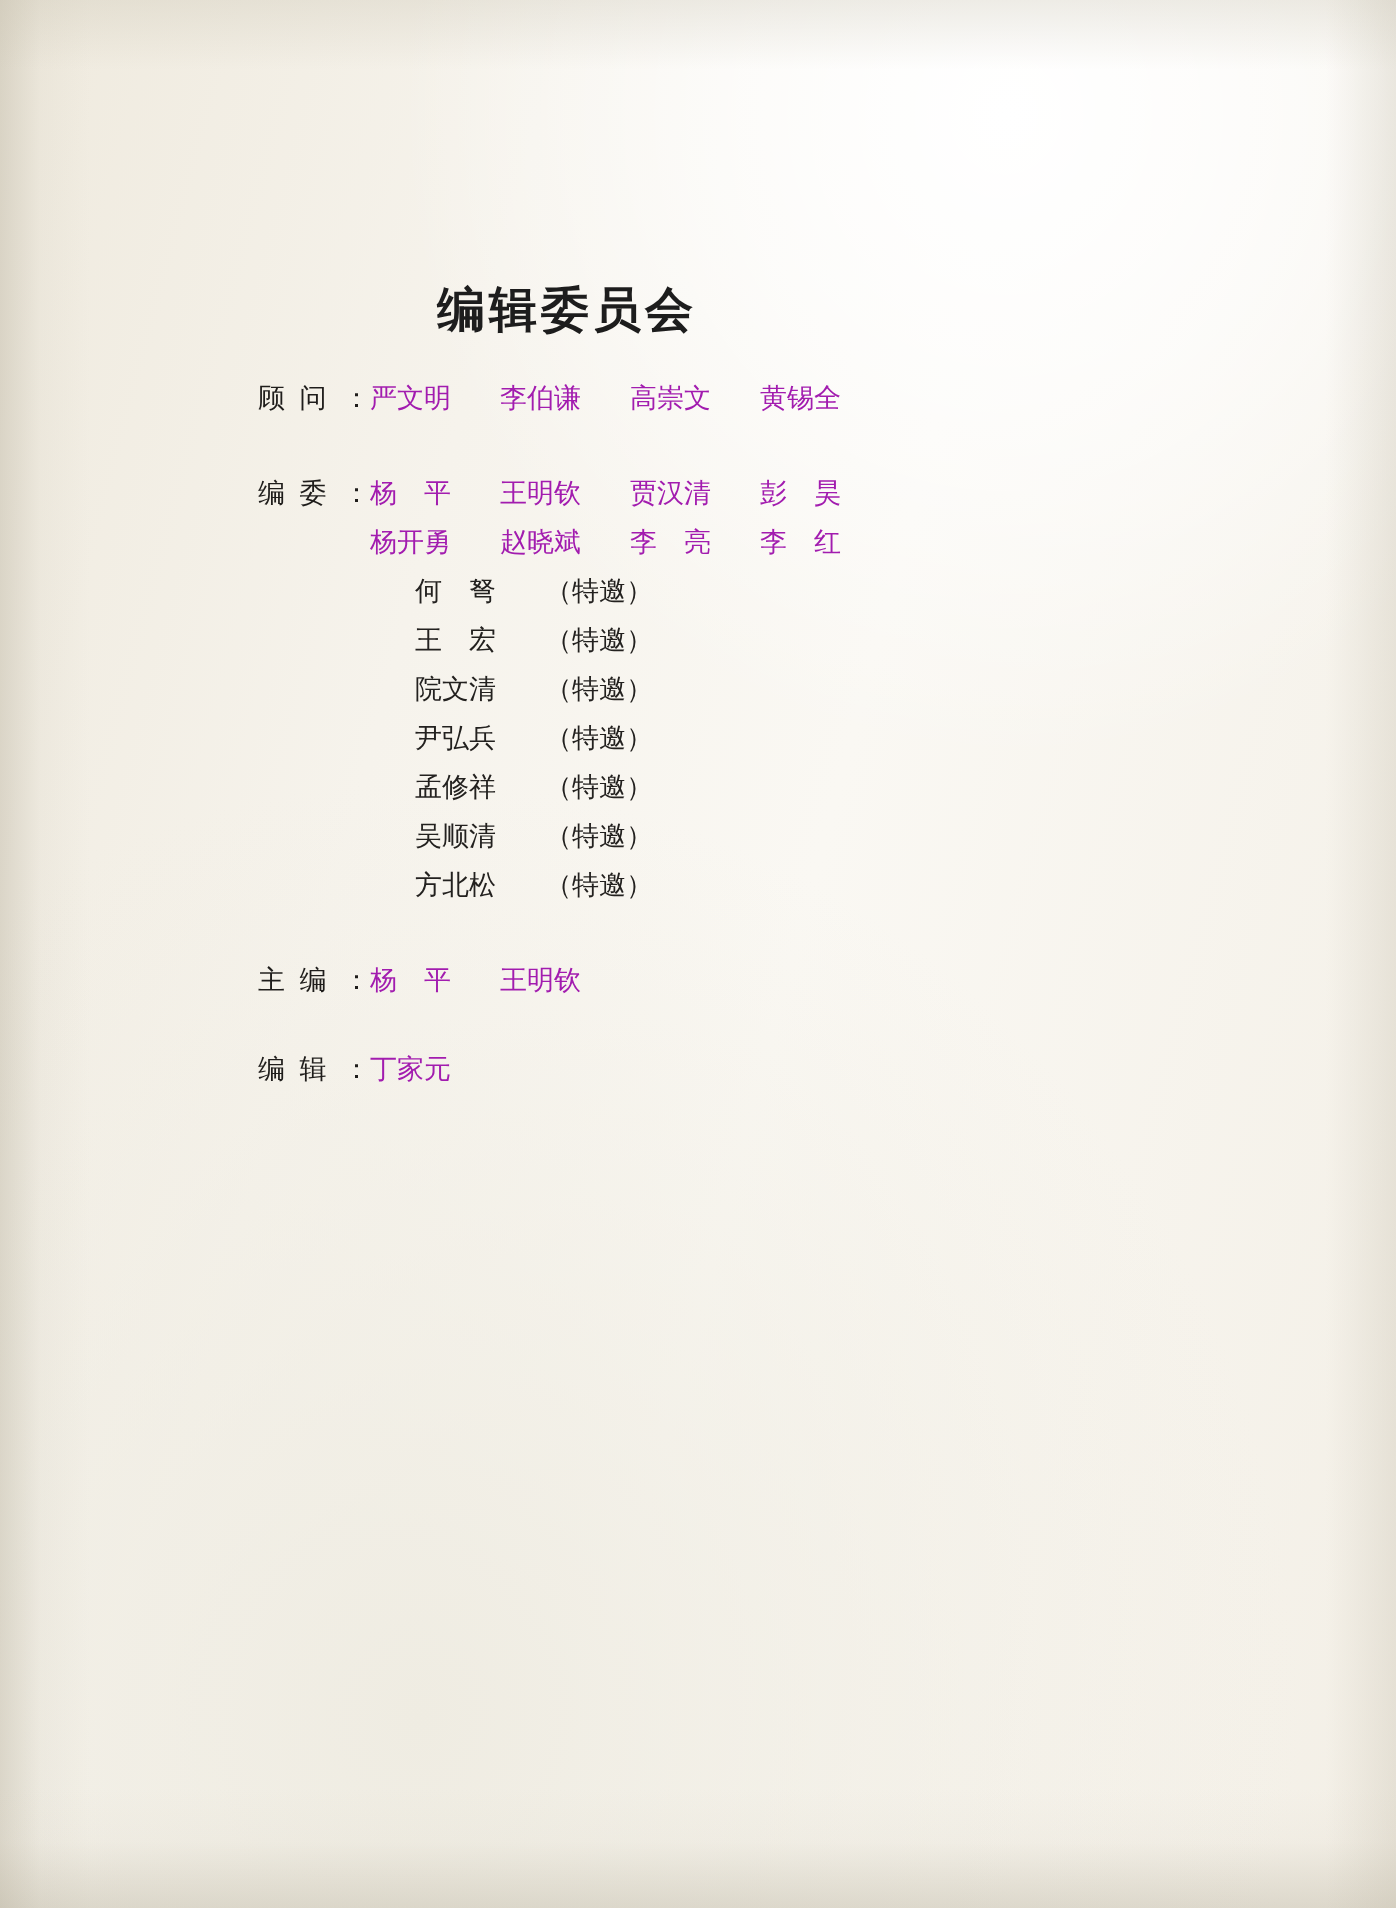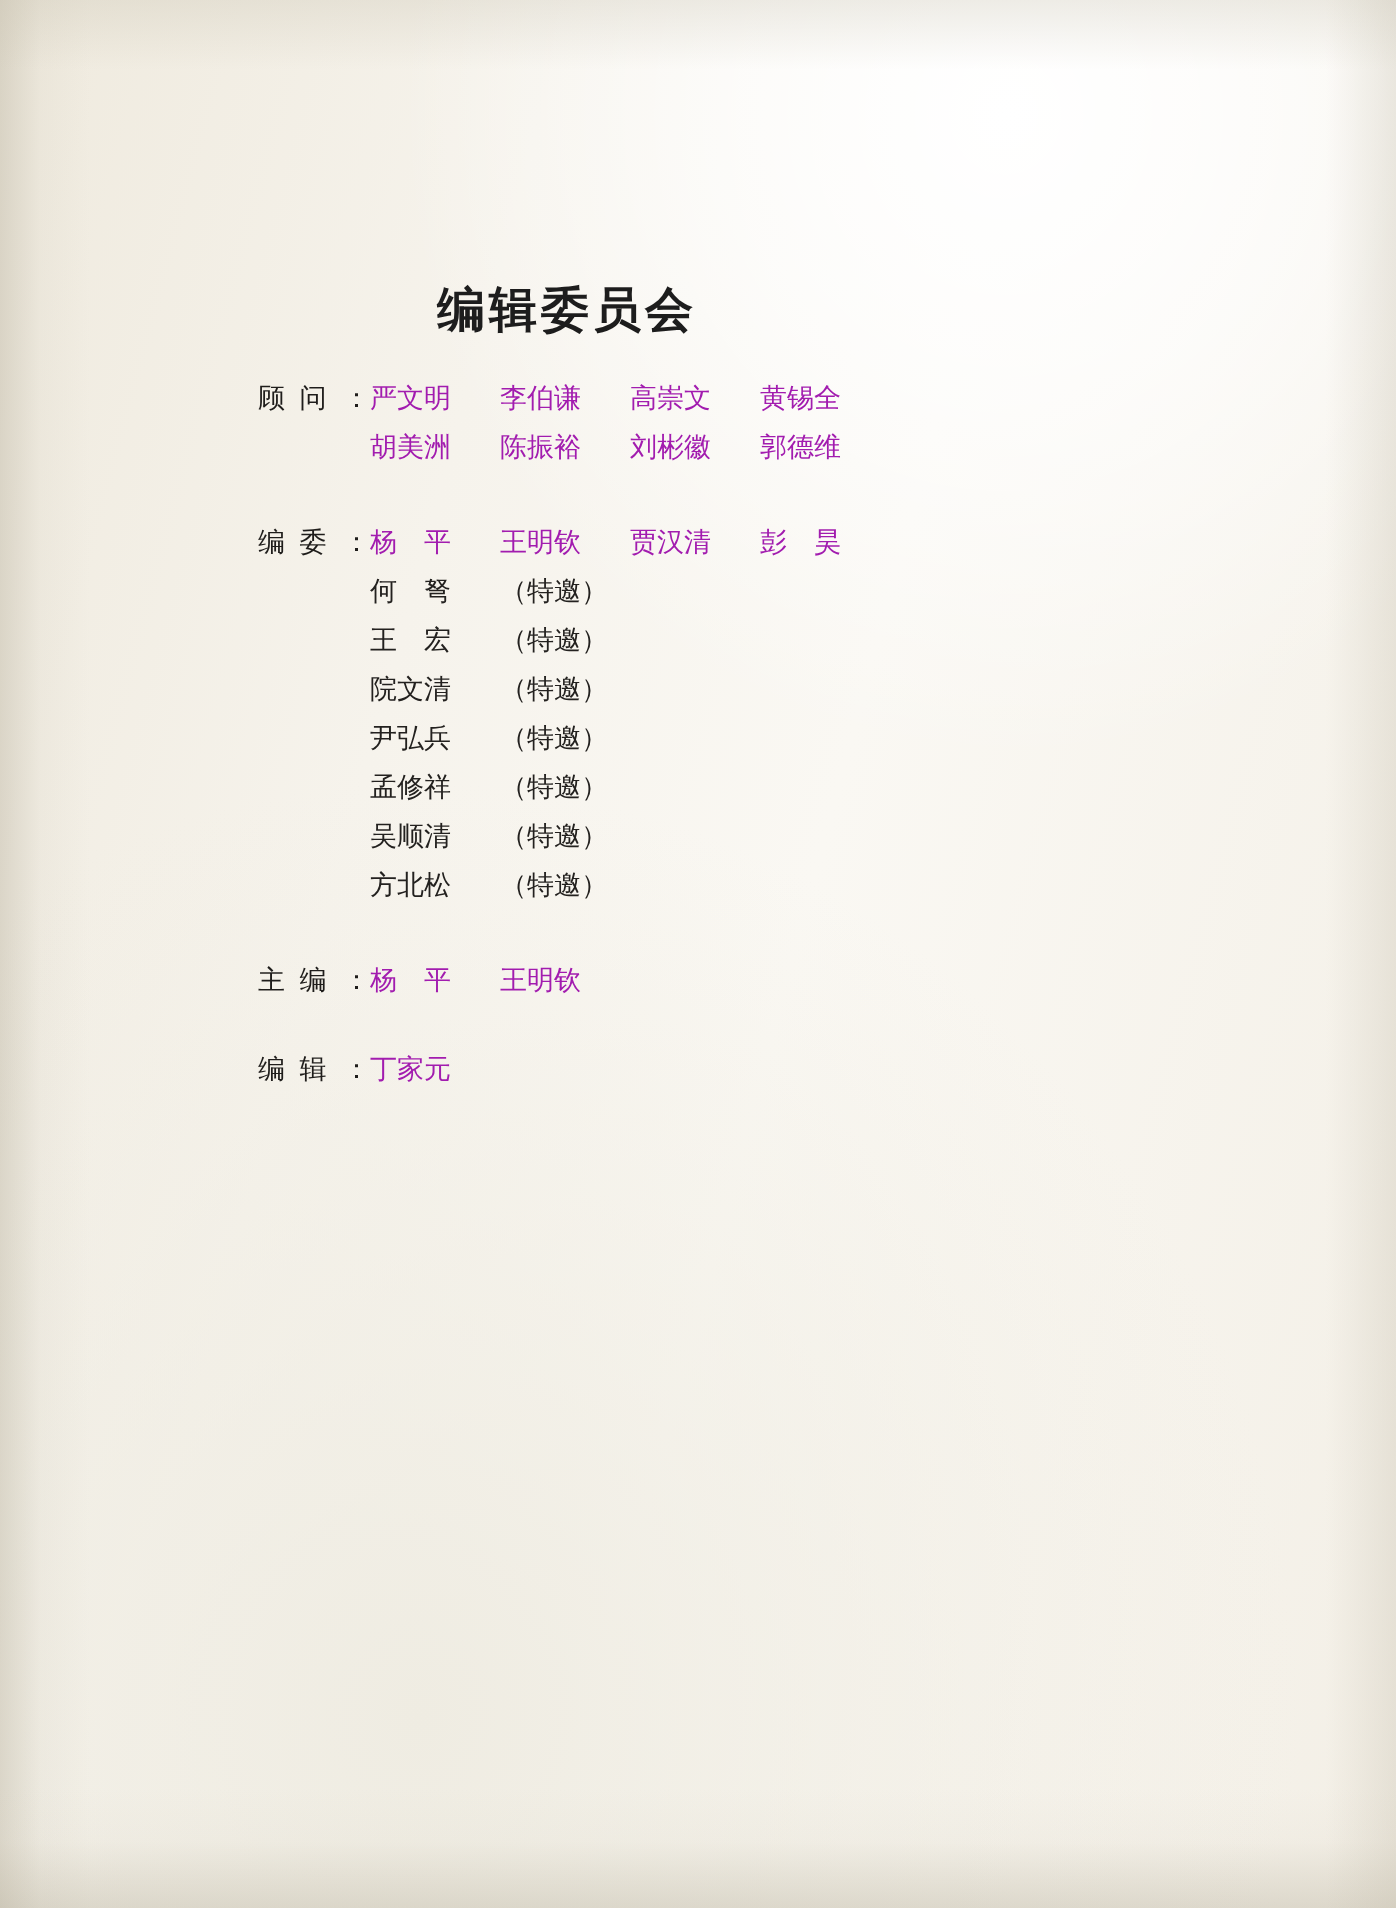--- a/index.html
+++ b/index.html
@@ -113,20 +113,21 @@
     display: flex;
     justify-content: space-between;
     letter-spacing: 0;
   }
   .name.n3 { justify-content: flex-start; }
 
   .special {
     display: flex;
     font-size: 27px;
     align-items: baseline;
+    margin-left: 45px;
   }
   .special .nm {
     width: 130px;
     flex: 0 0 130px;
     display: flex;
     justify-content: space-between;
     padding-right: 14px;
     box-sizing: border-box;
   }
   .special .nm.n3 { justify-content: flex-start; padding-right: 0; }
@@ -156,45 +157,45 @@
           <span class="ch">问</span>
           <span class="ch colon">：</span>
         </div>
         <div class="names">
           <div class="name n3">严文明</div>
           <div class="name n3">李伯谦</div>
           <div class="name n3">高崇文</div>
           <div class="name n3">黄锡全</div>
         </div>
       </div>
-      <div class="row">
-        <div class="label-spacer"></div>
-        <div class="names">
-          <div class="name n3">胡美洲</div>
-          <div class="name n3">陈振裕</div>
-          <div class="name n3">刘彬徽</div>
-          <div class="name n3">郭德维</div>
-        </div>
-      </div>
     </div>
 
     <div class="block">
       <div class="row">
         <div class="label">
           <span class="ch">编</span>
           <span class="ch">委</span>
           <span class="ch colon">：</span>
         </div>
         <div class="names">
           <div class="name n3">杨　平</div>
           <div class="name n3">王明钦</div>
           <div class="name n3">贾汉清</div>
           <div class="name n3">彭　昊</div>
         </div>
       </div>
+      <div class="row">
+        <div class="label-spacer"></div>
+        <div class="names">
+          <div class="name n3">杨开勇</div>
+          <div class="name n3">赵晓斌</div>
+          <div class="name n3">李　亮</div>
+          <div class="name n3">李　红</div>
+        </div>
+      </div>
 
       <div class="row">
         <div class="label-spacer"></div>
         <div class="special">
           <div class="nm n3">何　弩</div>
           <div class="tag">（特邀）</div>
         </div>
       </div>
       <div class="row">
         <div class="label-spacer"></div>

